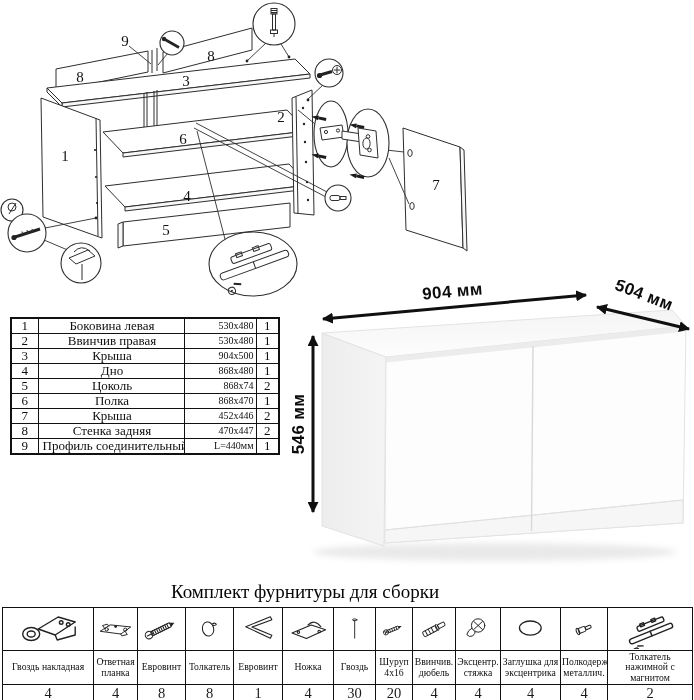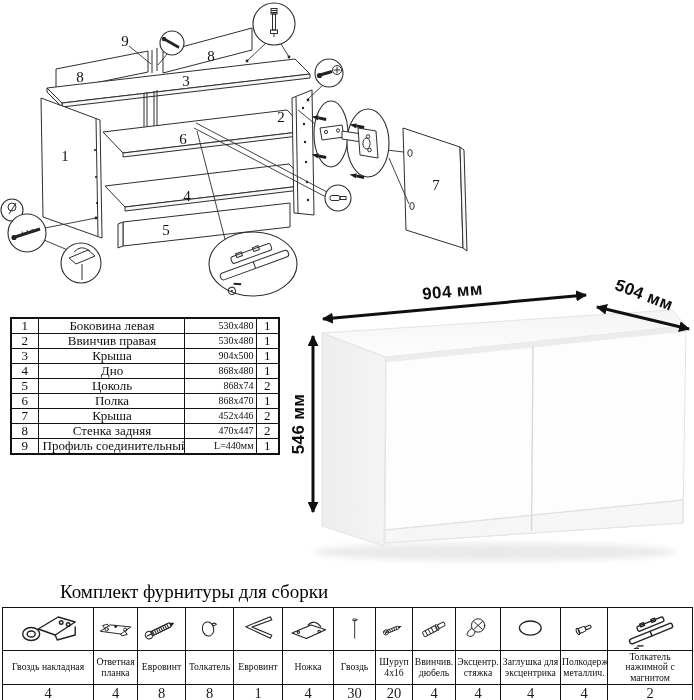--- a/index.html
+++ b/index.html
@@ -39,21 +39,21 @@
 
   
   #assembled{position:absolute;left:290px;top:280px;}
   .dim{font:700 17px "Liberation Sans", sans-serif;fill:#0c0c0c;letter-spacing:.4px;}
   .dimline{stroke:#101010;stroke-width:3;fill:none;}
   .faceline{stroke:#e3e3e3;stroke-width:1;}
 
   
   #hw-title{
     position:absolute;left:60px;top:581px;width:490px;
-    text-align:left;font:19px "Liberation Serif", serif;color:#050505;
+    text-align:center;font:19px "Liberation Serif", serif;color:#050505;
   }
   #hw-table{
     position:absolute;left:2px;top:607px;width:690px;
     border-collapse:collapse;table-layout:fixed;
     border:1.5px solid #111;
   }
   #hw-table td{border:1px solid #111;padding:0;text-align:center;vertical-align:middle;overflow:hidden;}
   #hw-table tr.r-icon td{height:42px;}
   #hw-table tr.r-name td{
     height:26px;font:9.7px "Liberation Serif", serif;line-height:1.08;

